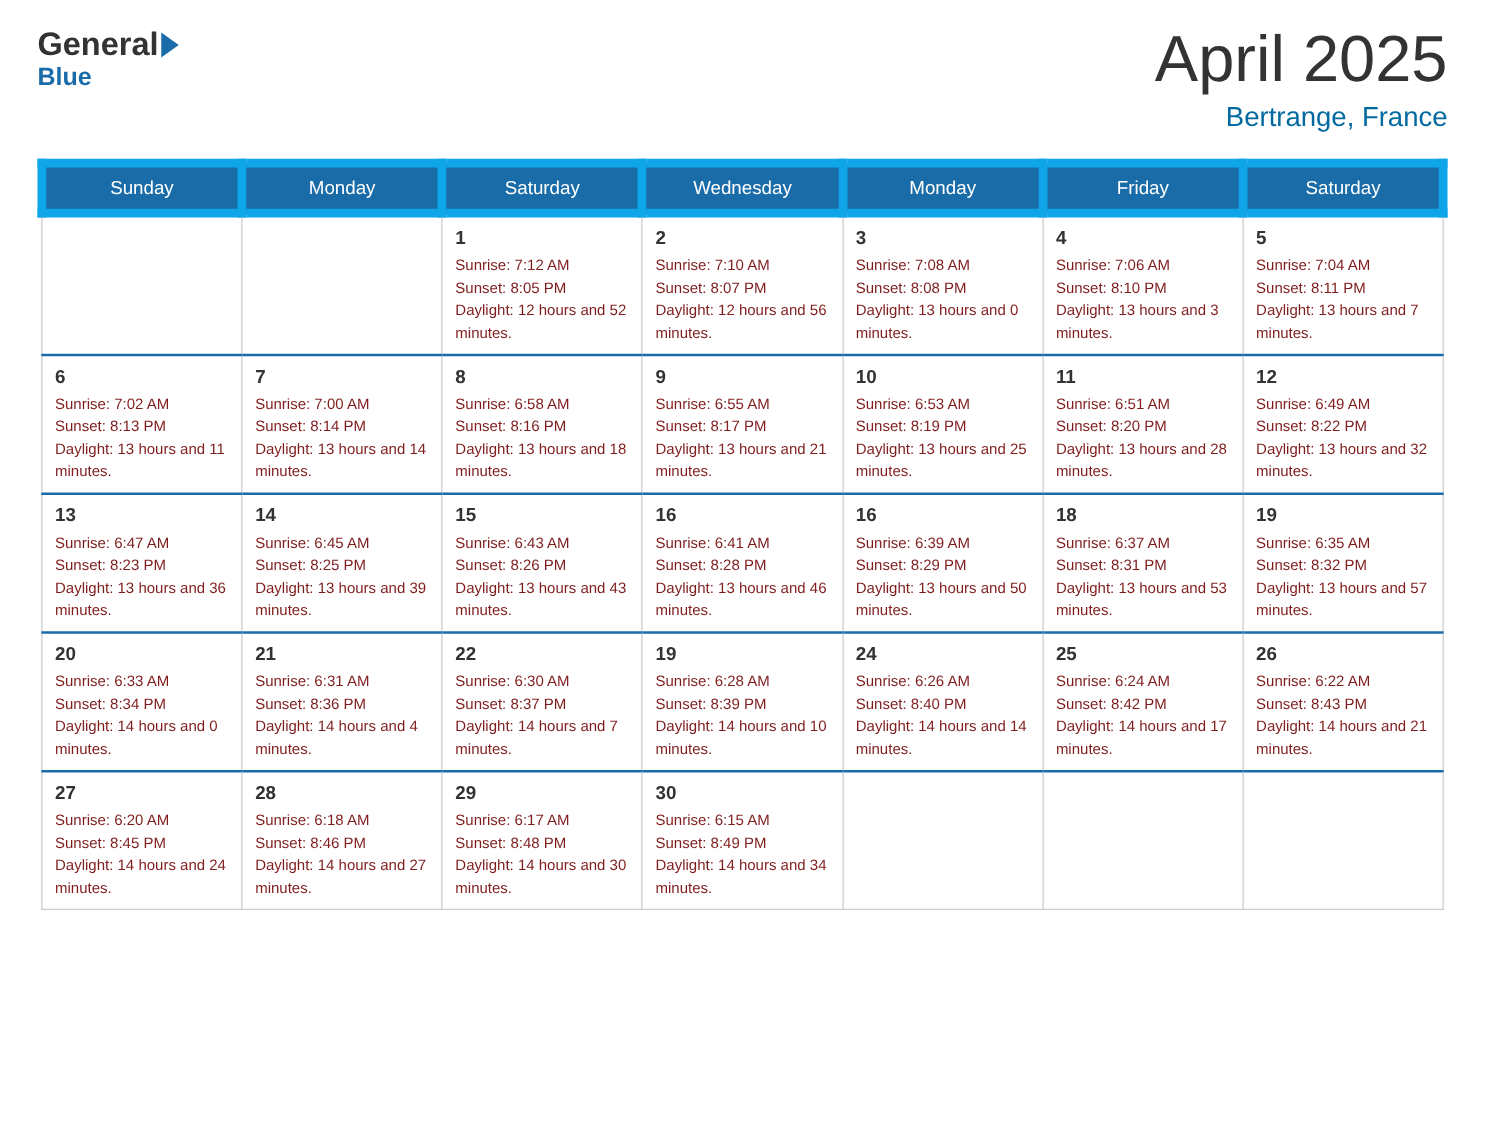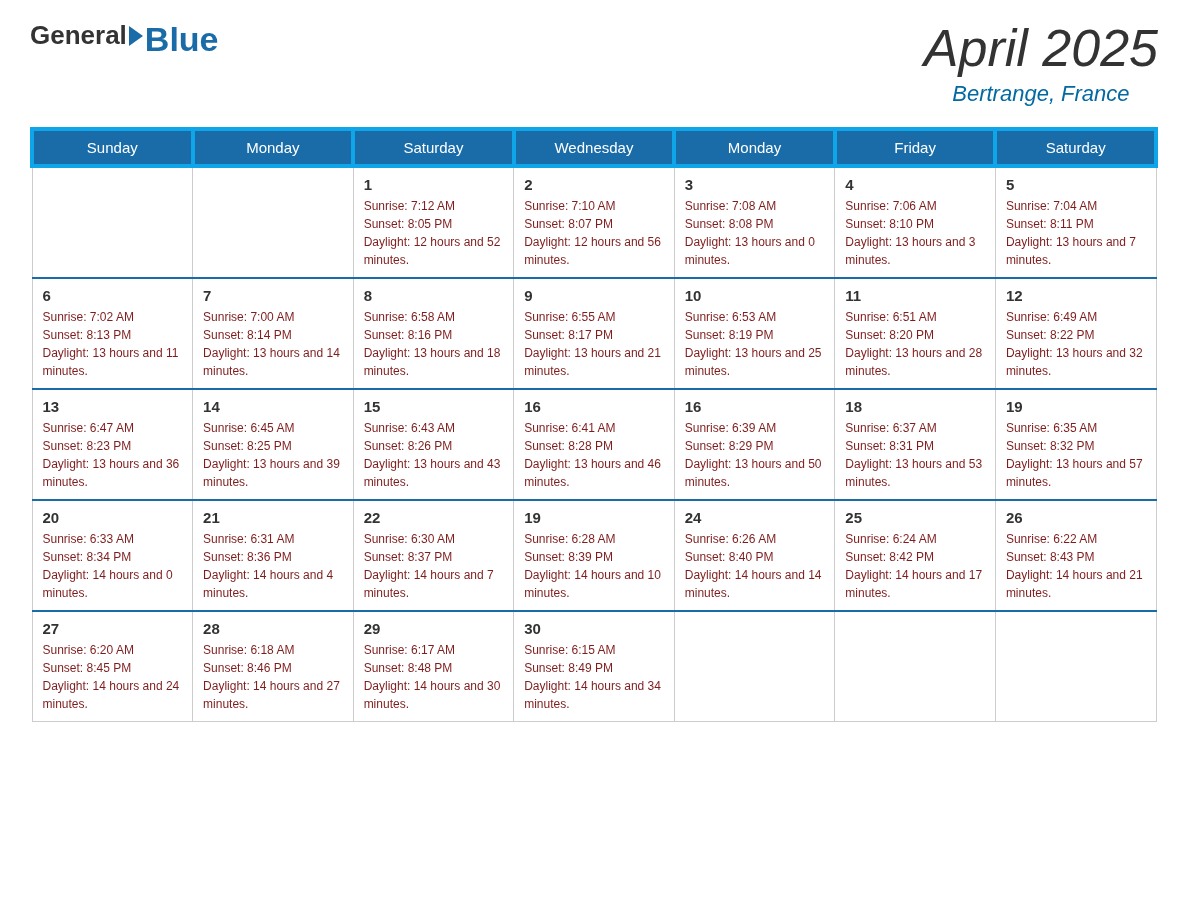--- a/index.html
+++ b/index.html
@@ -12,21 +12,21 @@
       color: #333;
     }
     .header {
       display: flex;
       justify-content: space-between;
       align-items: flex-start;
       margin-bottom: 20px;
     }
     .logo {
       display: flex;
-      flex-direction: row;
+      flex-direction: column;
       align-items: flex-start;
     }
     .logo-text {
       display: flex;
       align-items: center;
       font-size: 26px;
       font-weight: bold;
       color: #333;
     }
     .logo-general { color: #333; }
@@ -34,26 +34,25 @@
       width: 0;
       height: 0;
       border-left: 14px solid #1a6ca8;
       border-top: 10px solid transparent;
       border-bottom: 10px solid transparent;
       margin: 0 2px;
       display: inline-block;
     }
     .logo-blue {
       color: #1a6ca8;
-      font-size: 34px;
+      font-size: 20px;
       font-weight: bold;
     }
     .title-block {
-      text-align: center;
-      font-style: italic;
+      text-align: right;
     }
     .calendar-title {
       font-size: 52px;
       font-weight: normal;
       color: #333;
       line-height: 1.1;
     }
     .calendar-subtitle {
       font-size: 22px;
       color: #0369a1;
@@ -63,21 +62,21 @@
       width: 100%;
       border-collapse: collapse;
       table-layout: fixed;
     }
     .day-header {
       background: #1a6ca8;
       color: #fff;
       padding: 8px 10px;
       font-size: 15px;
       font-weight: normal;
-      border: 4px solid #0ea5e9;
+      border: 7px solid #0ea5e9;
     }
     .calendar-cell {
       border: 1px solid #ccc;
       padding: 8px 10px;
       vertical-align: top;
       height: 110px;
       background: #fff;
     }
     .cell-day {
       font-size: 15px;

